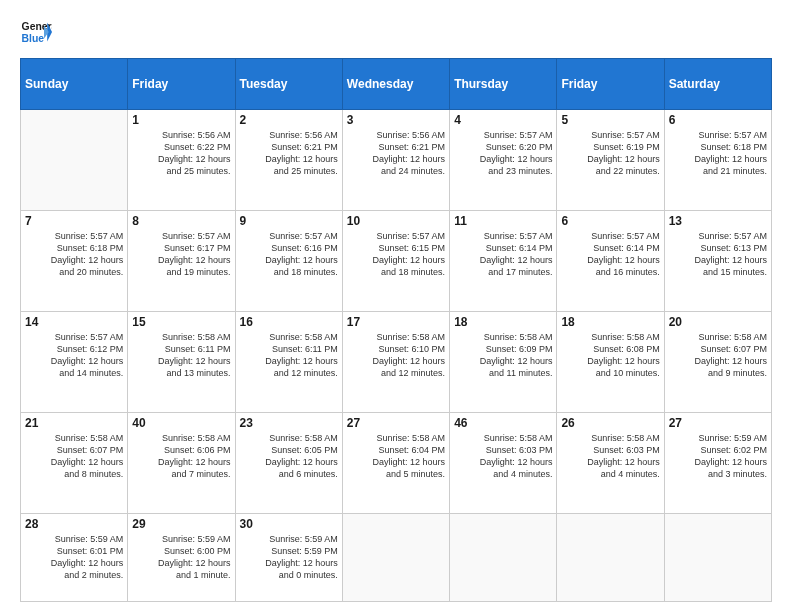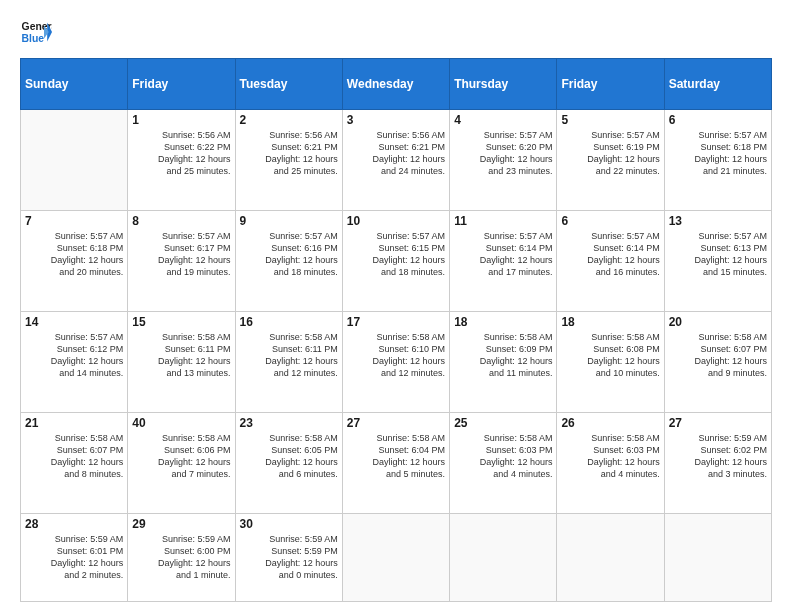--- a/index.html
+++ b/index.html
@@ -291,21 +291,21 @@
 and 6 minutes.</div>
           </td>
           <td>
             <span class="day-num">27</span>
             <div class="day-info" style="white-space: pre-line;">Sunrise: 5:58 AM
 Sunset: 6:04 PM
 Daylight: 12 hours
 and 5 minutes.</div>
           </td>
           <td>
-            <span class="day-num">25</span>
+            <span class="day-num">46</span>
             <div class="day-info" style="white-space: pre-line;">Sunrise: 5:58 AM
 Sunset: 6:03 PM
 Daylight: 12 hours
 and 4 minutes.</div>
           </td>
           <td>
             <span class="day-num">26</span>
             <div class="day-info" style="white-space: pre-line;">Sunrise: 5:58 AM
 Sunset: 6:03 PM
 Daylight: 12 hours

